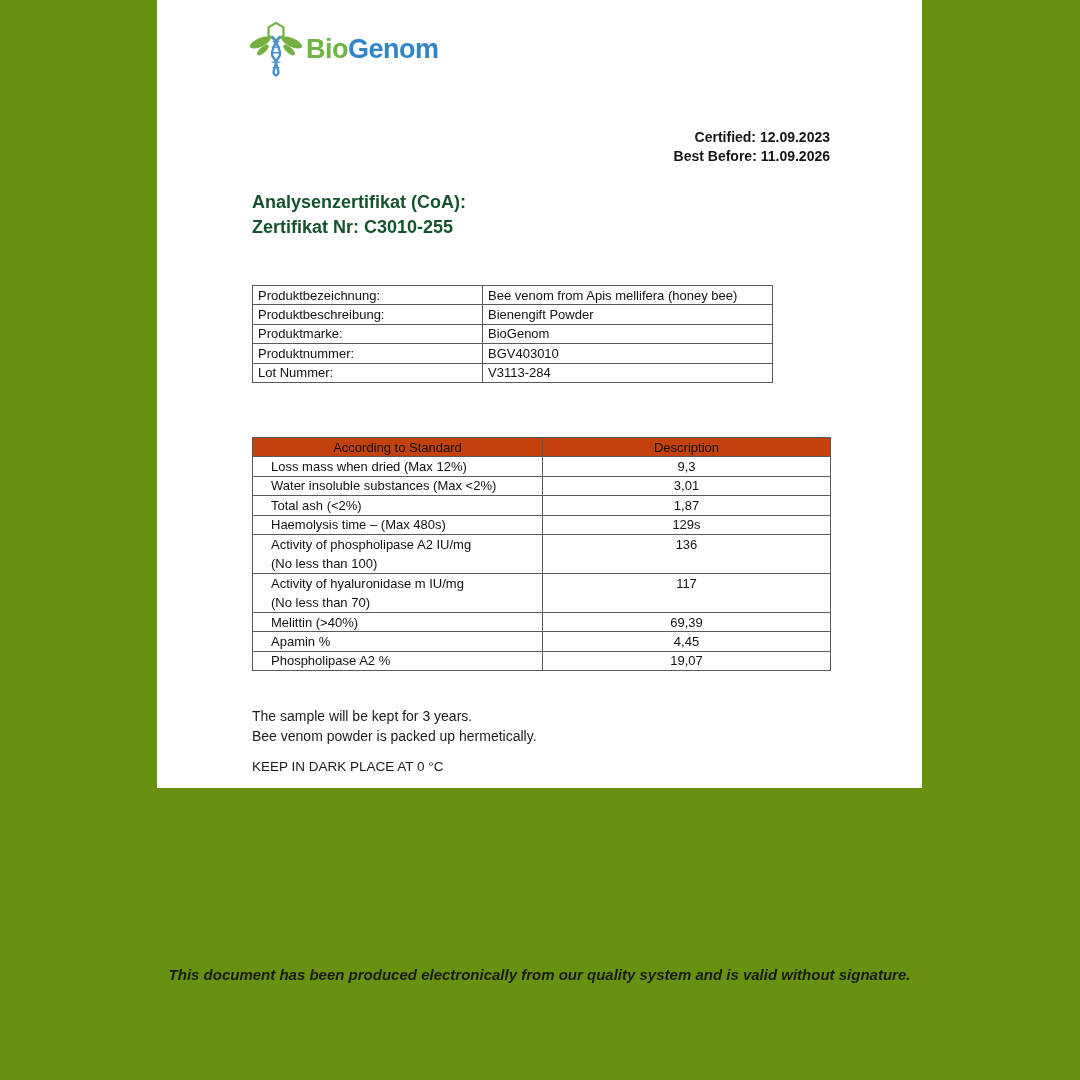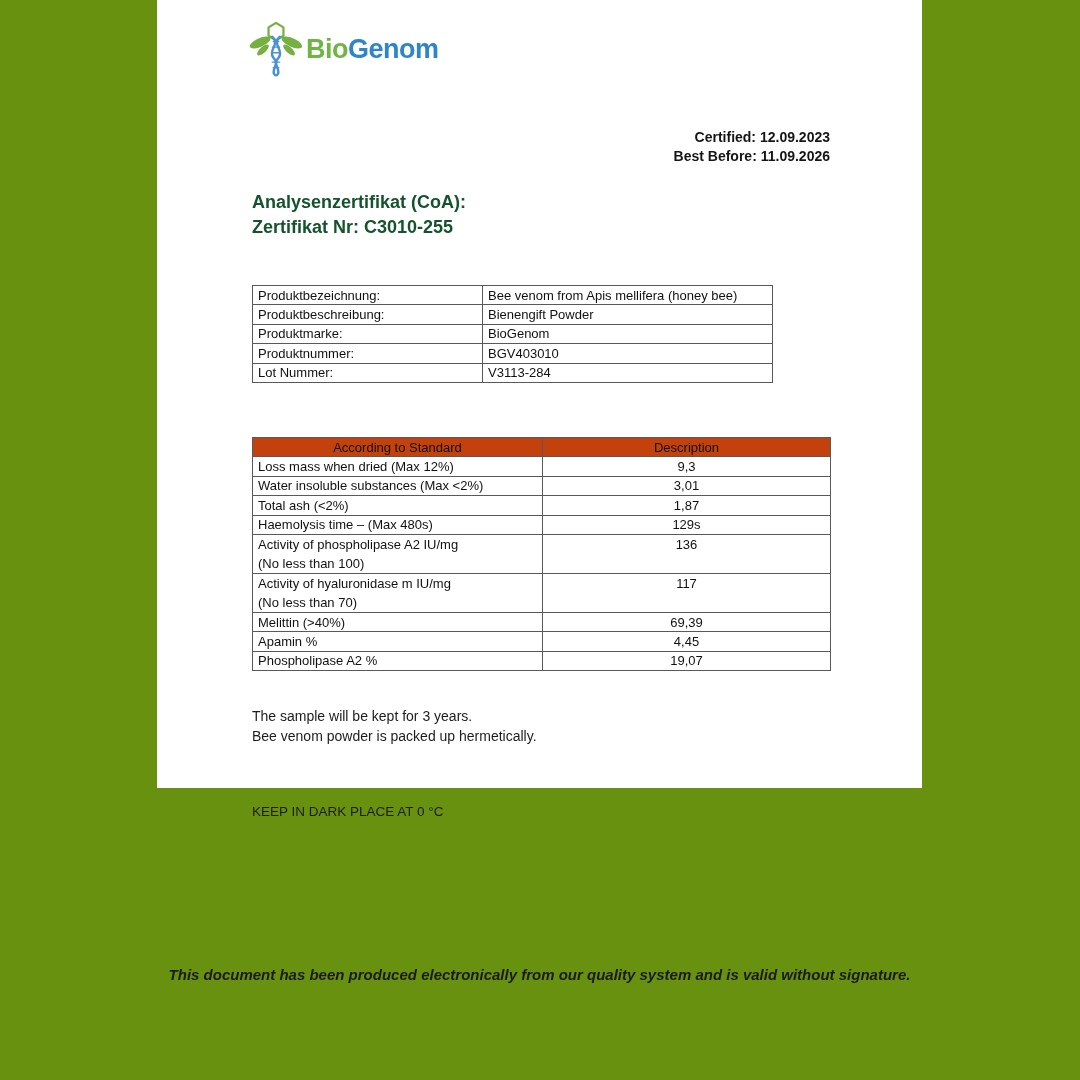--- a/index.html
+++ b/index.html
@@ -37,26 +37,26 @@
   .tbl-product col.c1{width:230px;}
   .tbl-product col.c2{width:290px;}
   .tbl-product td{padding-left:5px;text-align:left;}
   .tbl-analysis{position:absolute;left:95px;top:437px;width:578px;}
   .tbl-analysis col.c1{width:290px;}
   .tbl-analysis col.c2{width:288px;}
   .tbl-analysis th{
     height:18.4px;font-weight:normal;text-align:center;background:#c2410c;
   }
   .tbl-analysis td{height:18.4px;}
-  .tbl-analysis td.lbl{padding-left:5px;text-align:left;white-space:pre-line;}
+  .tbl-analysis td.lbl{padding-left:18px;text-align:left;white-space:pre-line;}
   .tbl-analysis td.val{text-align:center;}
   .tbl-analysis tr.tall td{height:37.5px;vertical-align:top;line-height:19px;}
   
   .notes{position:absolute;left:95px;top:706px;font-size:14px;line-height:20px;}
-  .storage{position:absolute;left:95px;top:804px;font-size:13.5px;}
+  .storage{position:absolute;left:95px;top:759px;font-size:13.5px;}
   
   .disclaimer{
     position:absolute;left:0;right:0;top:958px;text-align:center;
     font-size:15px;font-style:italic;font-weight:600;color:#1a1a1a;margin-top:8px;
   }
 </style>
 </head>
 <body>
 
 <div class="page">

